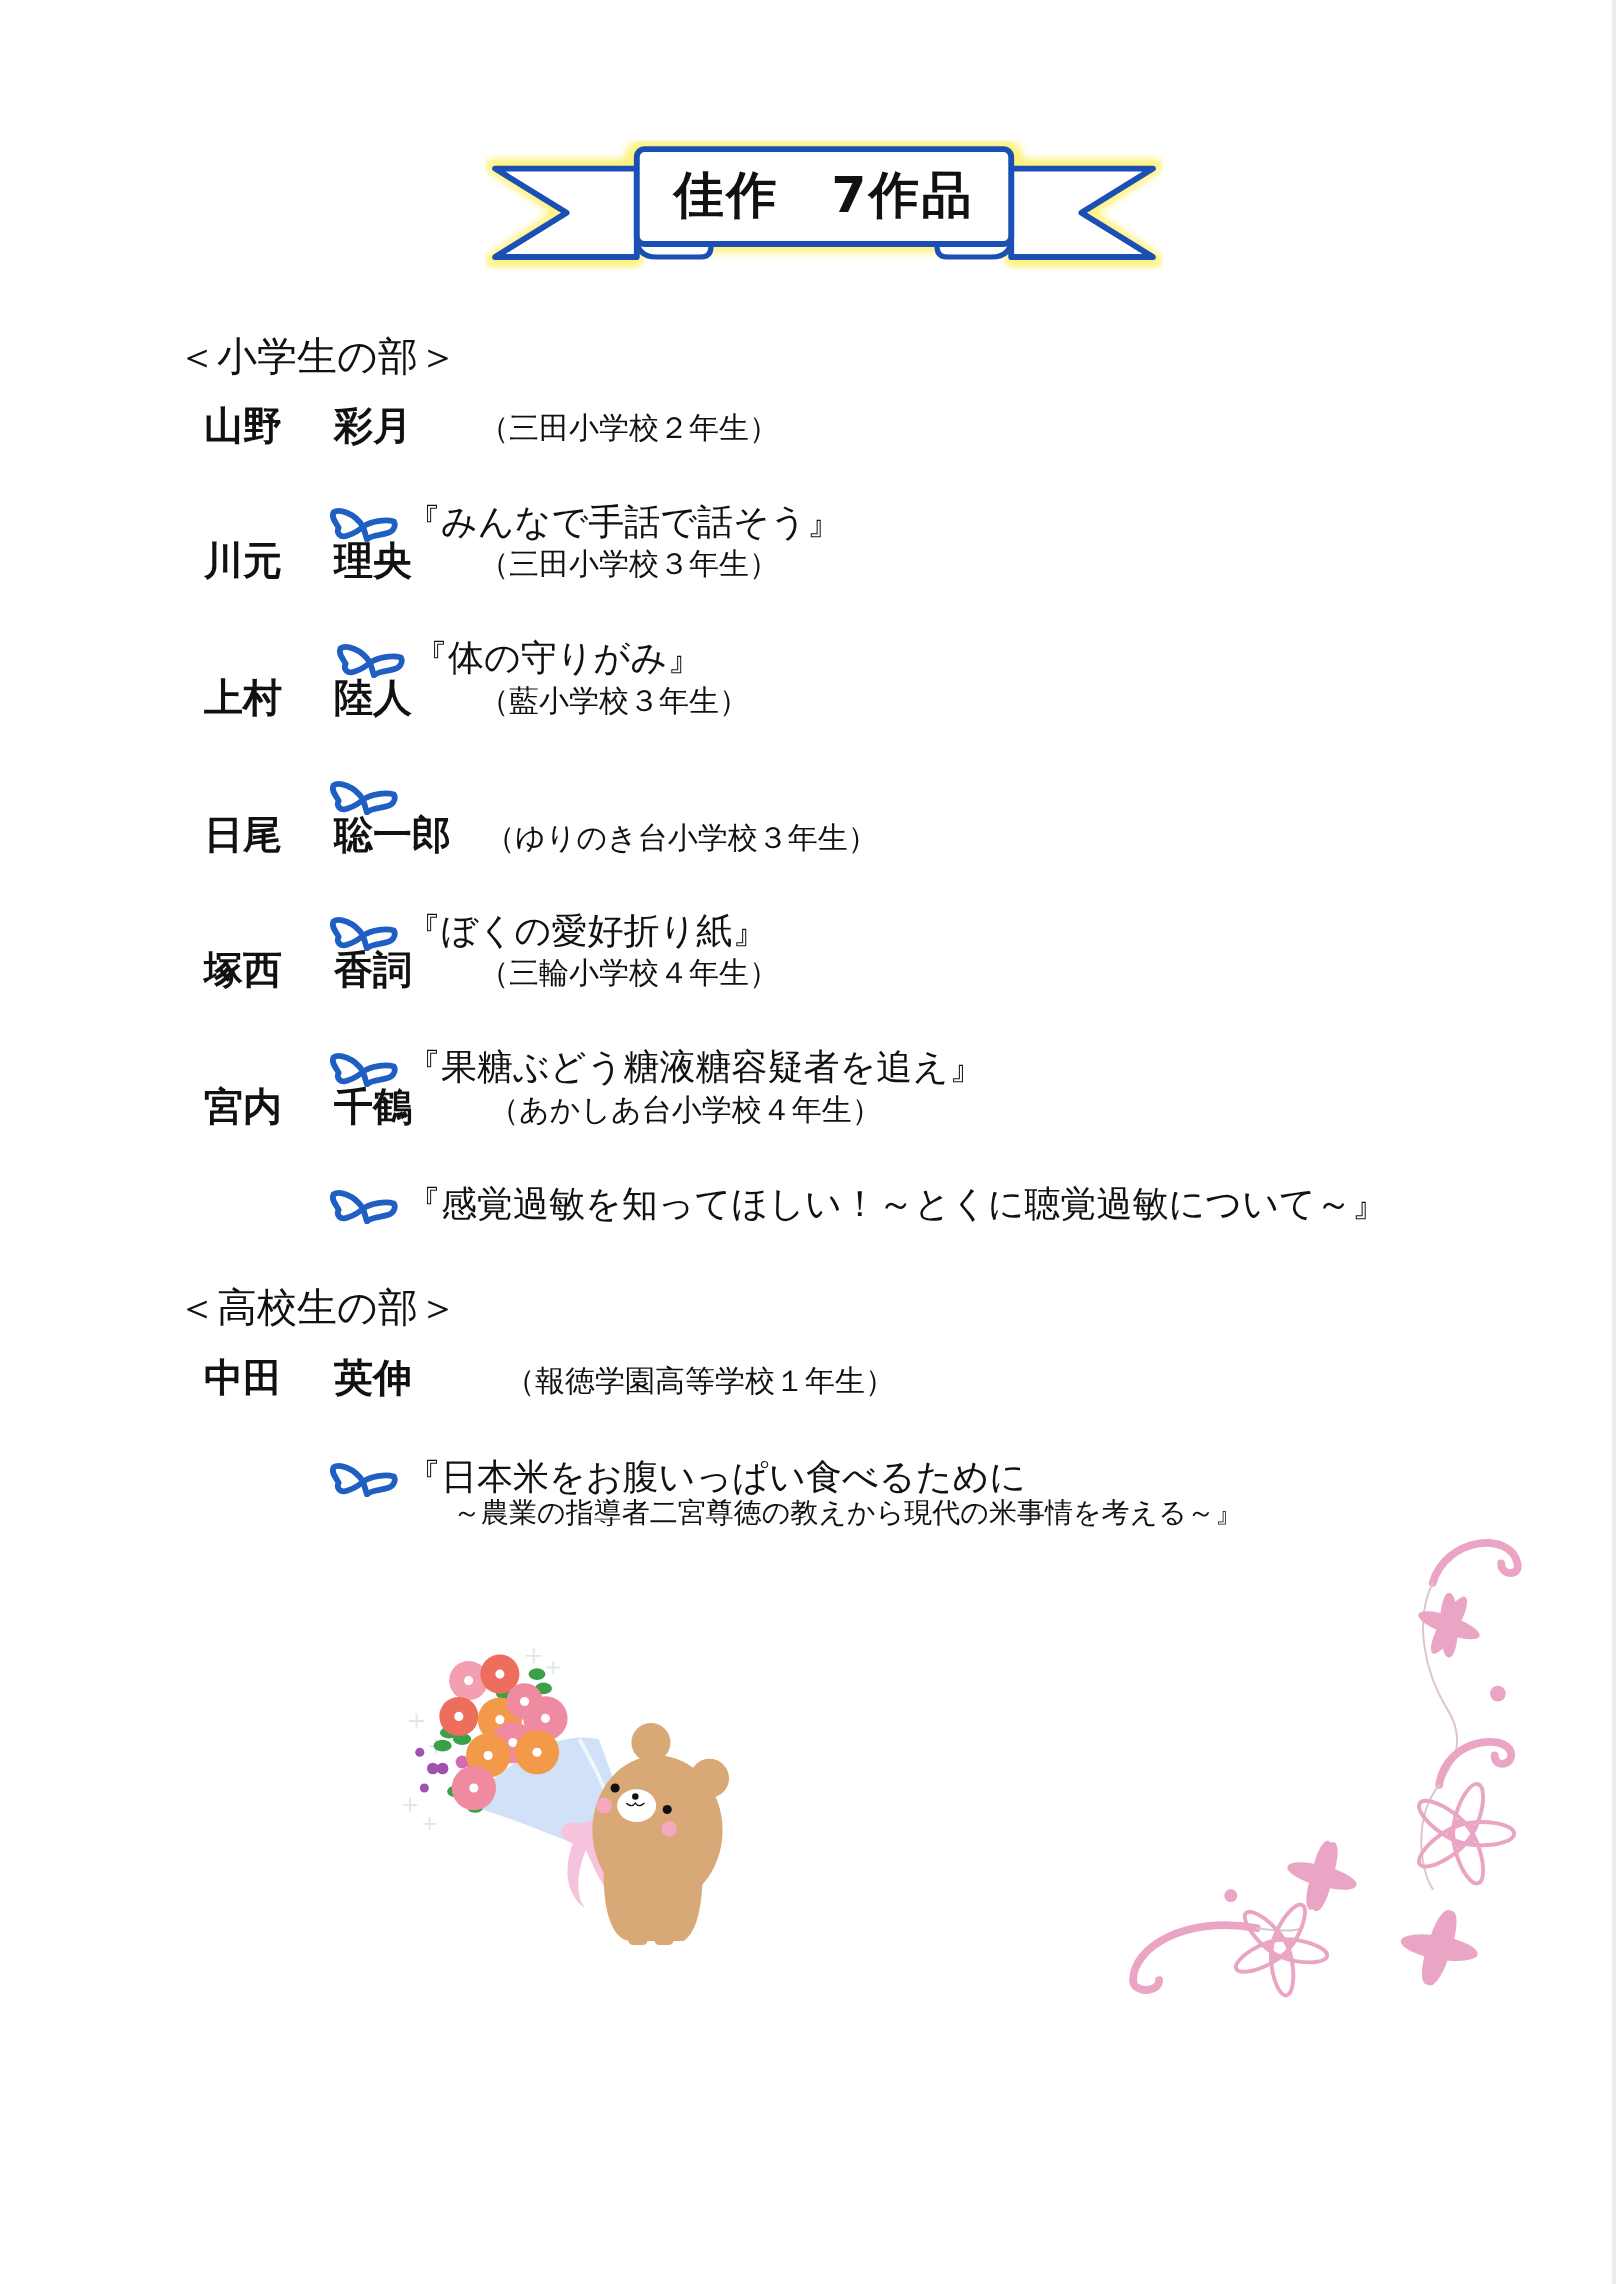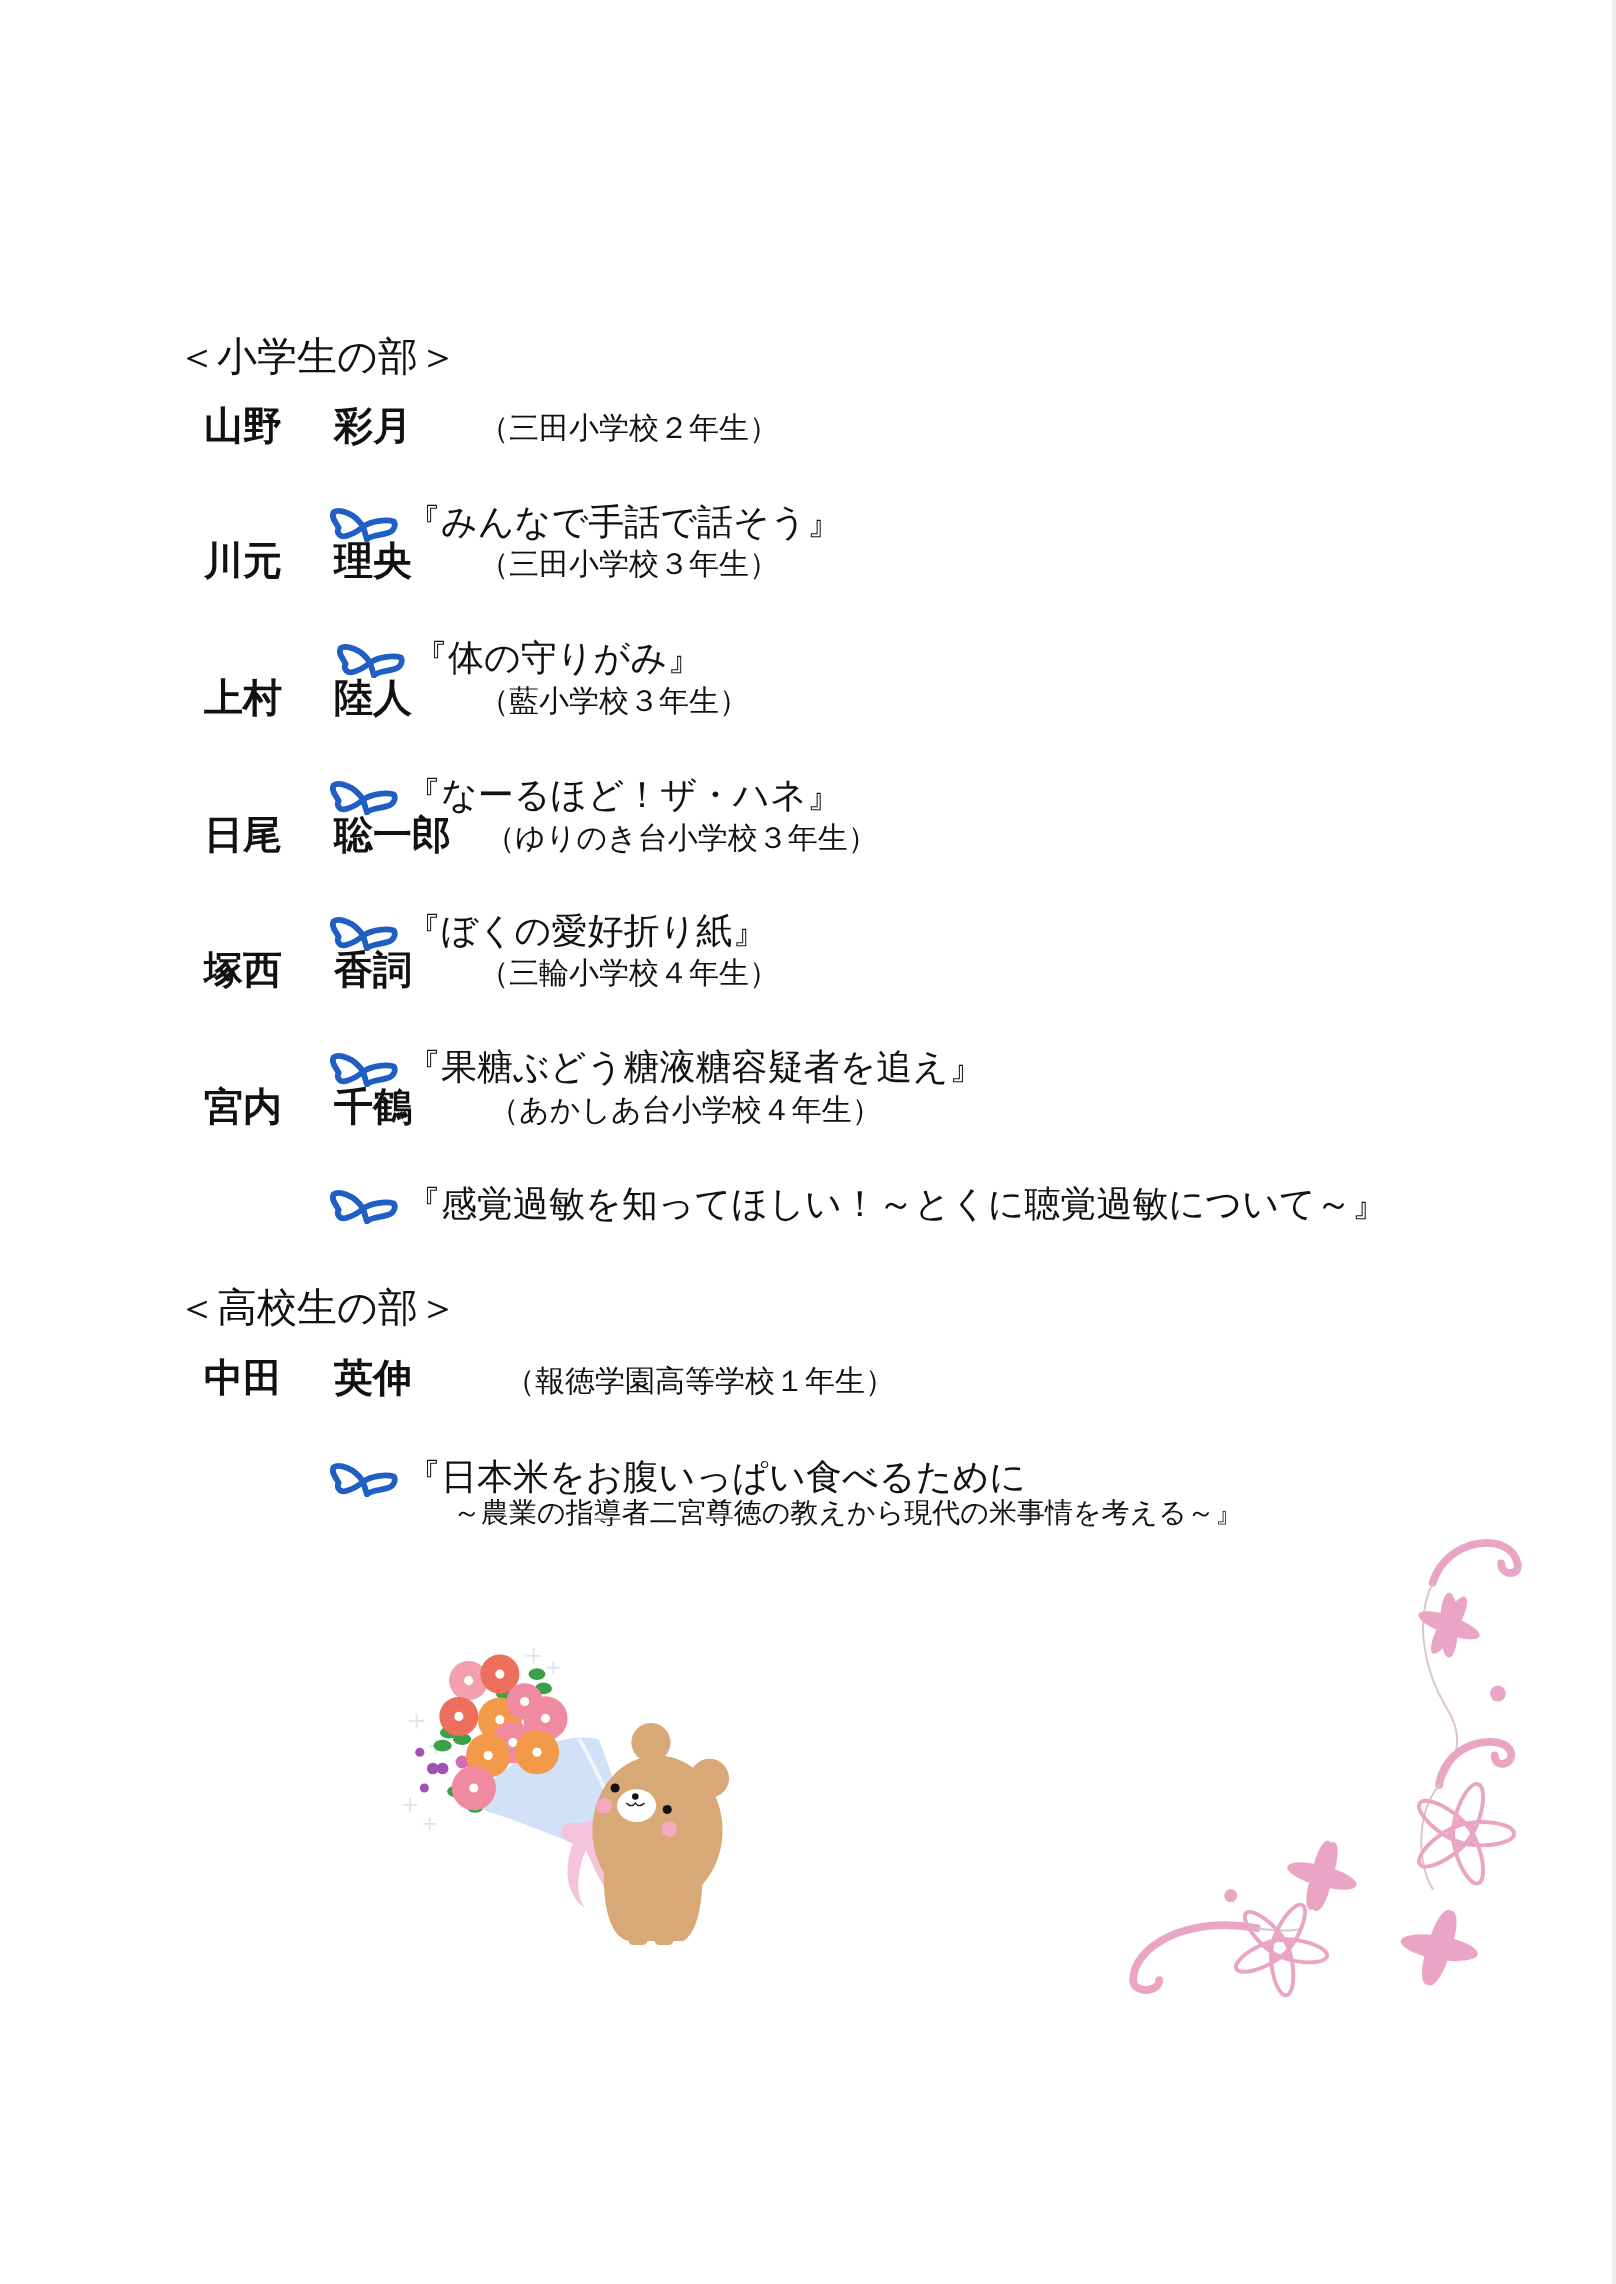--- a/index.html
+++ b/index.html
@@ -23,20 +23,45 @@
     .title-cont { position: absolute; font-size: 28px; line-height: 1.2; white-space: nowrap; }
 
     .illustration { position: absolute; }
   </style>
 </head>
 <body>
 
 <div class="page">
   <div class="edge"></div>
 
+  <div class="banner">
+    <svg width="678" height="130" viewBox="0 0 1040 200">
+      <defs>
+        <filter id="glow" x="-10%" y="-20%" width="120%" height="140%">
+          <feGaussianBlur stdDeviation="6"></feGaussianBlur>
+        </filter>
+      </defs>
+
+      <g stroke="#fff27a" stroke-width="22" fill="none" filter="url(#glow)" stroke-linejoin="round">
+        <polygon points="10,40 230,40 230,185 10,185 120,112"></polygon>
+        <polygon points="1030,40 810,40 810,185 1030,185 920,112"></polygon>
+        <rect x="225" y="12" width="590" height="150" rx="14"></rect>
+      </g>
+
+      <polygon points="14,44 232,44 232,180 14,180 124,112" fill="#fff" stroke="#1a4fb5" stroke-width="9" stroke-linejoin="round"></polygon>
+
+      <polygon points="1026,44 808,44 808,180 1026,180 916,112" fill="#fff" stroke="#1a4fb5" stroke-width="9" stroke-linejoin="round"></polygon>
+
+      <path d="M232,150 Q232,180 262,180 L330,180 Q346,180 346,165 L346,150" fill="#fff" stroke="#1a4fb5" stroke-width="8"></path>
+      <path d="M808,150 Q808,180 778,180 L710,180 Q694,180 694,165 L694,150" fill="#fff" stroke="#1a4fb5" stroke-width="8"></path>
+
+      <rect x="232" y="14" width="576" height="146" rx="12" fill="#fff" stroke="#1a4fb5" stroke-width="9"></rect>
+    </svg>
+    <div class="banner-title">佳作　7作品</div>
+  </div>
 
   <div class="section" style="top:332px;">＜小学生の部＞</div>
 
   <div class="row-name" style="top:403px;">
     <span>山野</span>
     <span class="given">彩月</span>
   </div>
   <div class="row-school" style="left:479px; top:410px;">（三田小学校２年生）</div>
   <div class="row-title" style="left:329px; top:470px;">
     <svg class="bow" viewBox="0 0 110 56">
@@ -65,21 +90,21 @@
     <span>上村</span>
     <span class="given">陸人</span>
   </div>
   <div class="row-school" style="left:479px; top:683px;">（藍小学校３年生）</div>
   <div class="row-title" style="left:329px; top:743px;">
     <svg class="bow" viewBox="0 0 110 56">
         <g fill="none" stroke="#1f5fc4" stroke-width="9" stroke-linejoin="round">
           <path d="M52,32 C38,10 14,4 6,10 C2,18 10,26 14,34 C10,42 16,50 28,46 C40,42 48,36 52,32 Z"></path>
           <path d="M52,32 C64,24 86,20 100,24 C104,32 98,40 90,42 C80,46 66,44 58,52 Z"></path>
         </g>
-      </svg><span>『なーるほど！ザ・ハネ』</span>
+      </svg>
   </div>
 
   <div class="row-name" style="top:812px;">
     <span>日尾</span>
     <span class="given">聡一郎</span>
   </div>
   <div class="row-school" style="left:485px; top:820px;">（ゆりのき台小学校３年生）</div>
   <div class="row-title" style="left:329px; top:879px;">
     <svg class="bow" viewBox="0 0 110 56">
         <g fill="none" stroke="#1f5fc4" stroke-width="9" stroke-linejoin="round">

